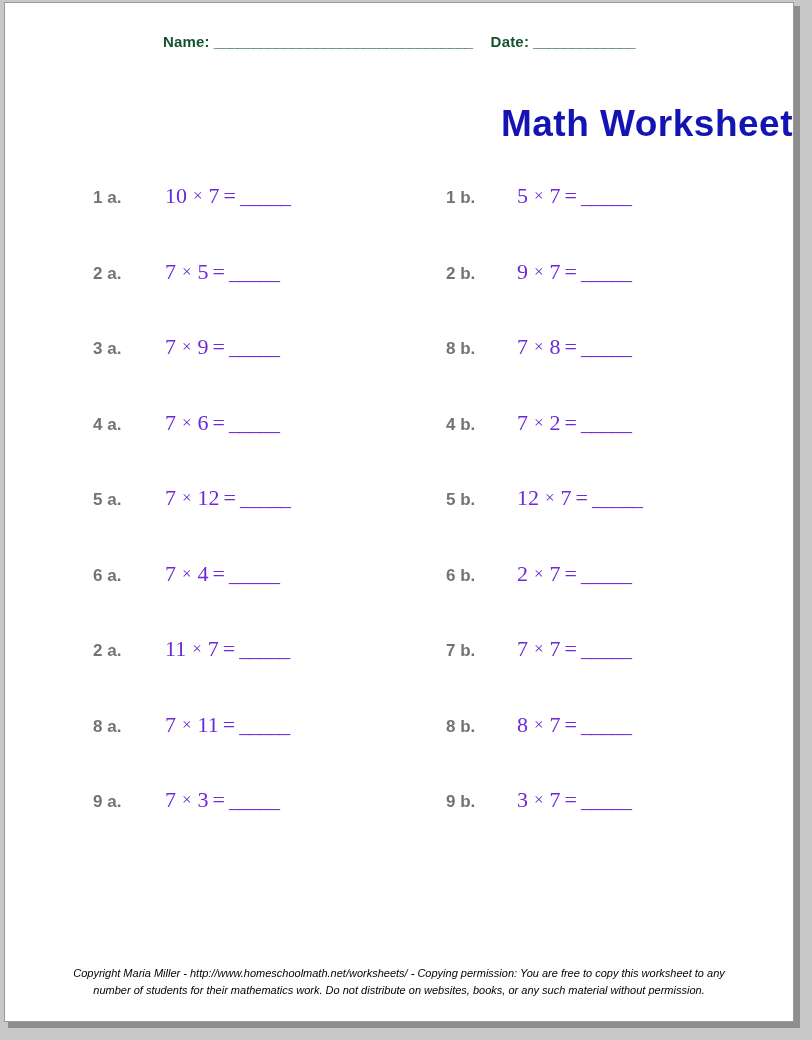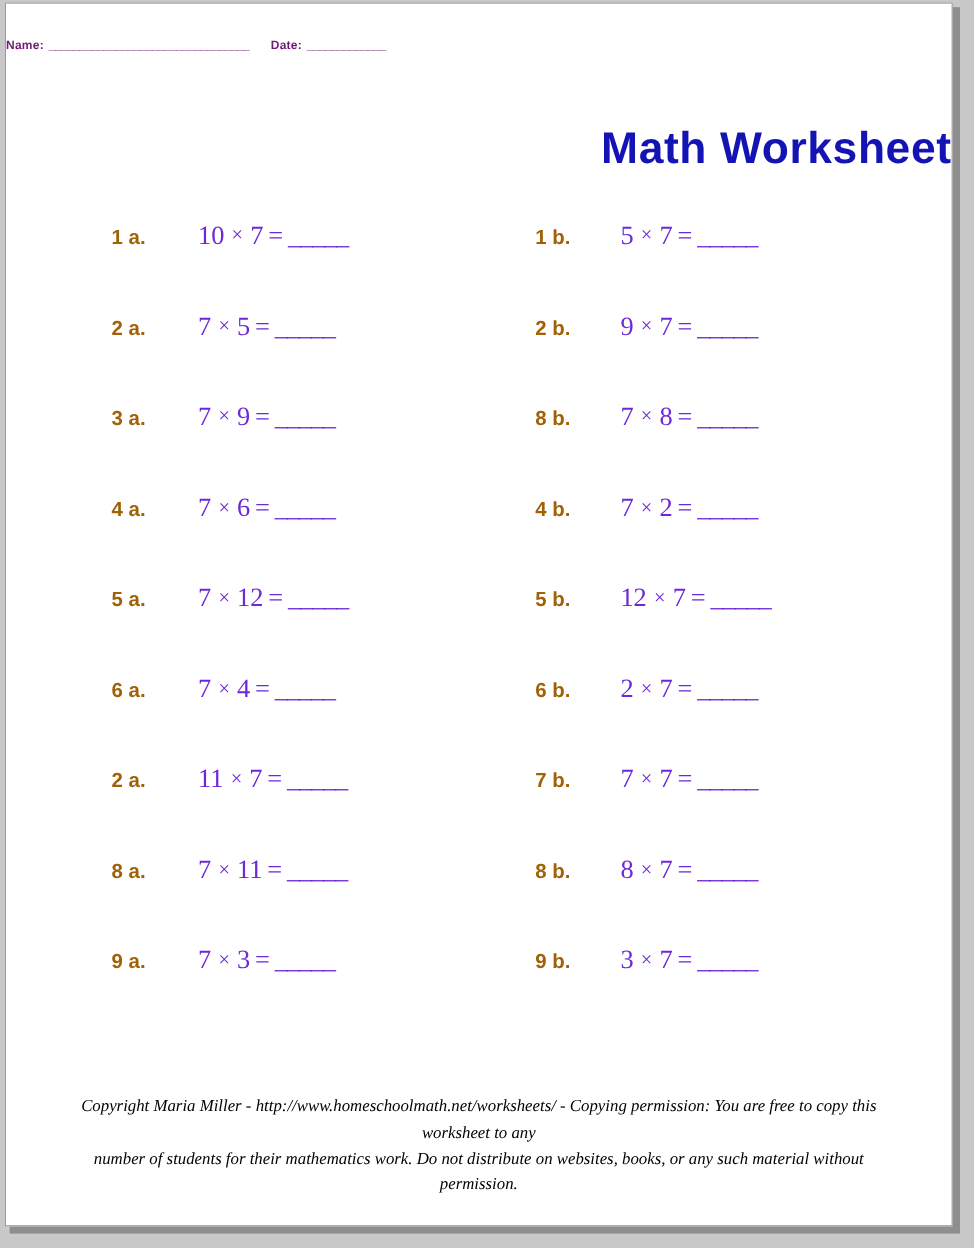--- a/index.html
+++ b/index.html
@@ -30,24 +30,24 @@
     background: #ffffff;
     border: 1px solid #9a9a9a;
     box-sizing: border-box;
     overflow: hidden;
   }
   .header-line {
     position: absolute;
     left: 0;
     top: 30px;
     width: 100%;
-    text-align: left;
-    font-size: 10px;
+    text-align: center;
+    font-size: 15px;
     font-weight: bold;
-    color: #701a75;
+    color: #14532d;
     letter-spacing: 0.2px;
   }
   .header-line .name-label { margin-right: 4px; }
   .header-line .blank-long { letter-spacing: -0.5px; }
   .header-line .date-label { margin-left: 18px; margin-right: 4px; }
 
   .title {
     position: absolute;
     left: 0;
     top: 100px;
@@ -75,21 +75,21 @@
     height: 100%;
   }
   .cell.col-a { left: 78px; width: 330px; }
   .cell.col-b { left: 430px; width: 330px; text-align: center; }
 
   .pnum {
     position: absolute;
     top: 13px;
     font-size: 17px;
     font-weight: bold;
-    color: #a16207;
+    color: #737373;
     white-space: nowrap;
   }
   .cell.col-a .pnum { left: 10px; }
   .cell.col-b .pnum { left: 11px; }
 
   .pexpr {
     position: absolute;
     top: 8px;
     left: 82px;
     font-size: 22px;
@@ -108,25 +108,25 @@
     letter-spacing: -1px;
   }
   .cell.col-b .pexpr { left: 82px; }
 
   .footer {
     position: absolute;
     left: 60px;
     right: 60px;
     bottom: 22px;
     text-align: center;
-    font-size: 14px;
+    font-size: 11px;
     font-style: italic;
     color: #000;
     line-height: 1.55;
-    font-family: Liberation Serif, serif;
+    font-family: Liberation Sans, sans-serif;
   }
 </style>
 </head>
 <body>
 
 <div class="page-shadow"></div>
 
 <div class="page">
 
   <div class="header-line">

